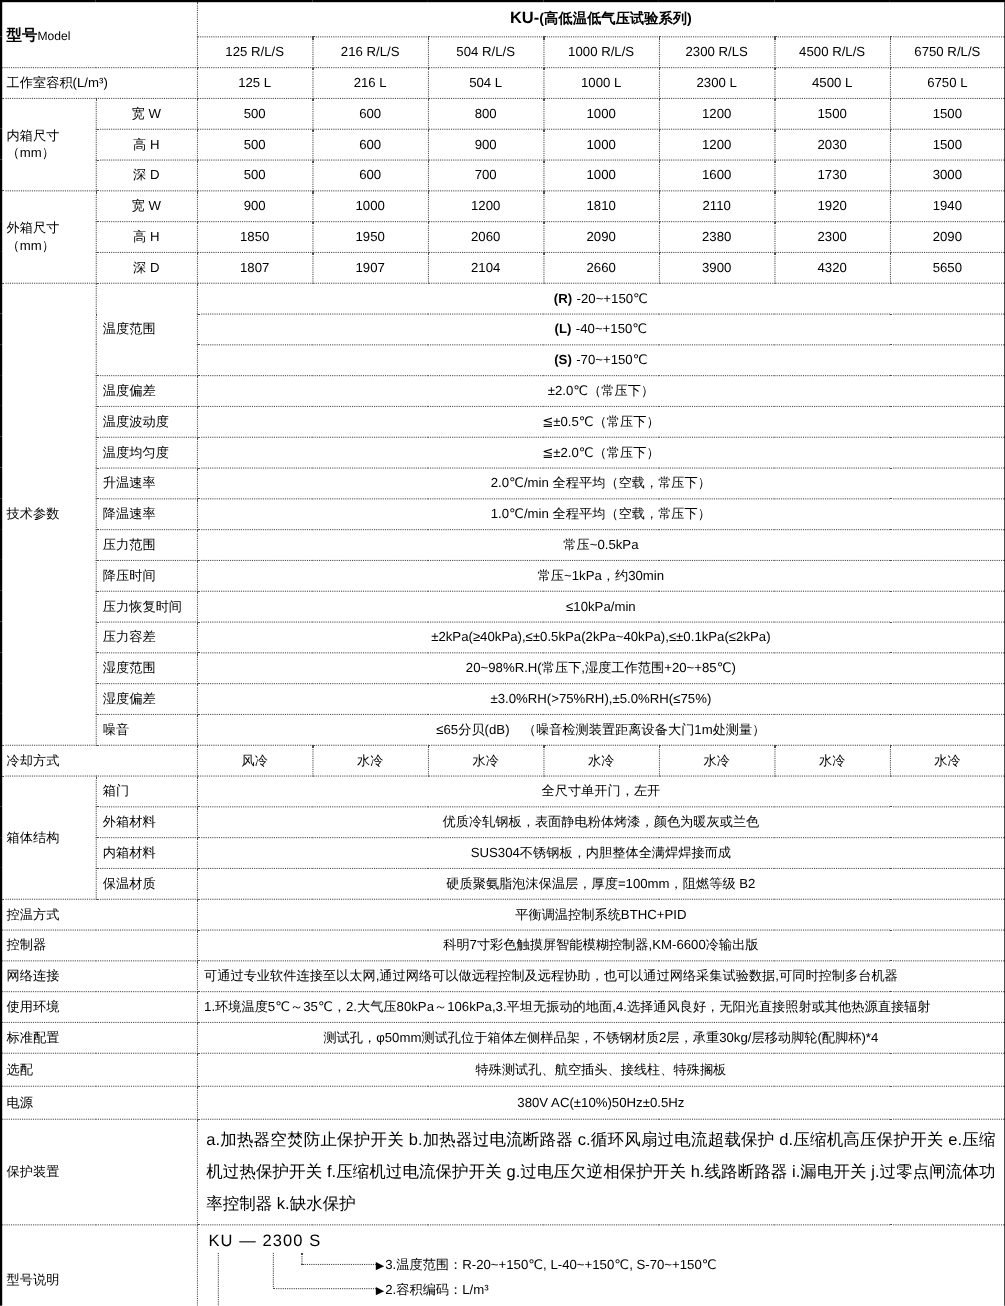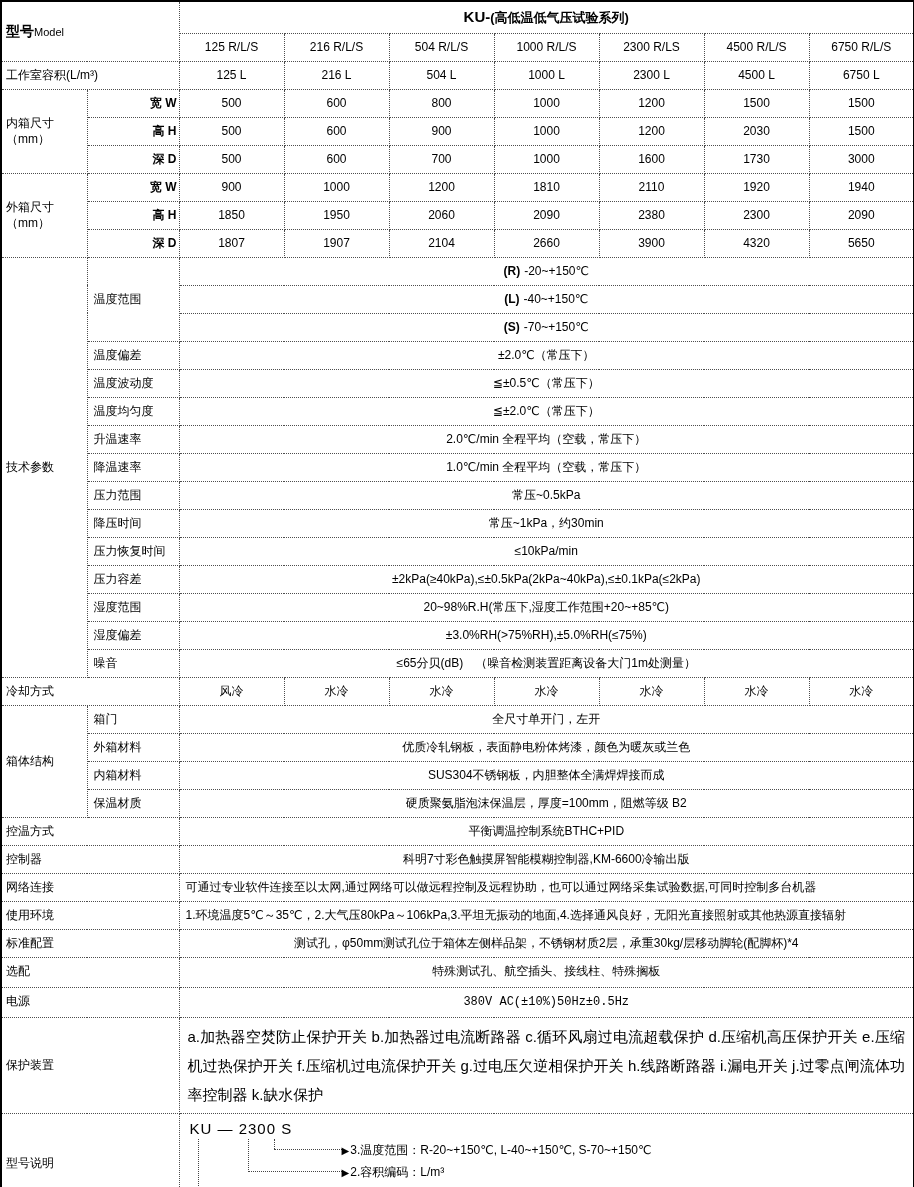--- a/index.html
+++ b/index.html
@@ -3,24 +3,24 @@
 <meta charset="utf-8">
 <style>
   html,body{margin:0;padding:0;background:#fff;}
   body{font-family:"Liberation Sans","DejaVu Sans",sans-serif;color:#000;}
   .sheet{width:914px;height:1187px;box-sizing:border-box;background:#fff;}
   table.spec{width:914px;height:1187px;table-layout:fixed;border-collapse:collapse;
     border:2px solid #000;}
   td{border:1px dotted #4d4d4d;font-size:12px;text-align:center;vertical-align:middle;
      padding:1px 2px;overflow:hidden;line-height:1.35;}
   tr{height:28px;}
-  tr.h32{height:32px;} tr.h30{height:30px;font-family:Liberation Mono, monospace;} tr.h74{height:74px;} tr.h100{height:100px;}
+  tr.h32{height:32px;} tr.h30{height:30px;} tr.h74{height:74px;} tr.h100{height:100px;}
   td.lbl{text-align:left;padding-left:4px;}
   td.sublbl{text-align:left;padding-left:6px;}
-  td.subctr{text-align:right;font-weight:bold;}
+  td.subctr{text-align:center;}
   td.bold, .bold{font-weight:normal;}
   .ku-prefix{font-weight:bold;font-size:15px;}
   .ku-name{font-weight:bold;font-size:13px;}
   .biglbl{font-weight:bold;font-size:14px;}
   .smalllbl{font-size:11px;}
   td.leftval{text-align:left;padding:1px 6px;}
   td.justval{text-align:justify;padding:4px 8px;line-height:1.95;font-size:15px;}
   .tpfx{font-weight:bold;margin-right:4px;}
   
   .legendcell{position:relative;padding:0;}

